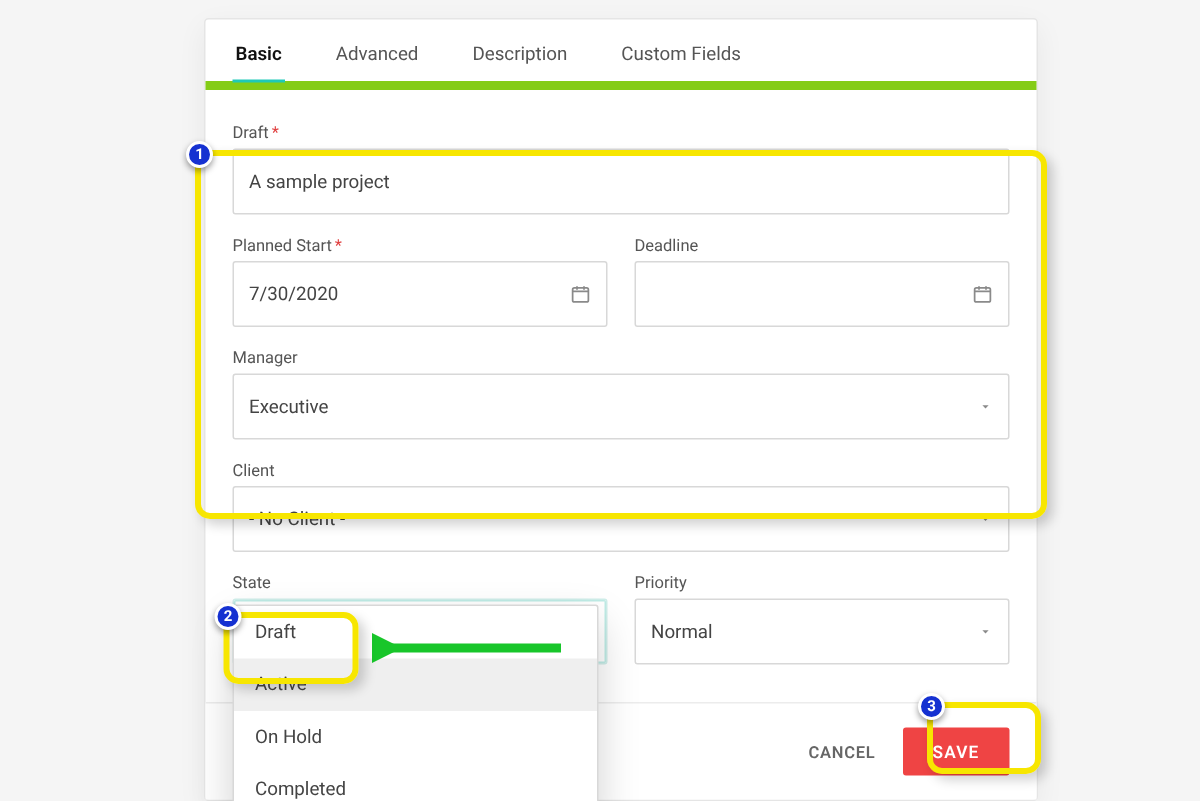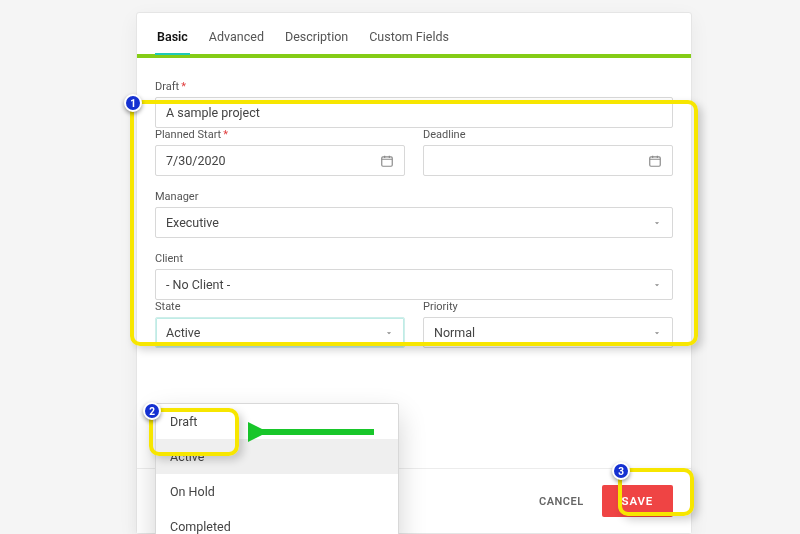--- a/index.html
+++ b/index.html
@@ -13,33 +13,33 @@
     border-radius: 3px;
     box-shadow: 0 6px 20px rgba(0,0,0,.06);
   }
   .hdr{
     display:flex; align-items:center; justify-content:space-between;
     padding: 14px 18px 10px 18px;
     border-bottom:1px solid #ececec;
   }
   .hdr h2{ font-size:15px; font-weight:500; color:#333; }
   .help-ic{ width:16px; height:16px; border:1.5px solid #888; border-radius:50%; font-size:10px; color:#888; display:flex; align-items:center; justify-content:center; cursor:pointer;}
-  .tabs{ display:flex; gap:17px; padding: 8px 18px 0 18px; border-bottom:4px solid #84cc16; font-size:12.5px; color:#555;}
+  .tabs{ display:flex; gap:32px; padding: 8px 18px 0 18px; border-bottom:6px solid #84cc16; font-size:12.5px; color:#555;}
   .tab{ padding:8px 2px 10px 2px; cursor:pointer; position:relative;}
   .tab.active{ color:#111; font-weight:600;}
   .tab.active::after{ content:""; position:absolute; left:0; right:0; bottom:-1px; height:2px; background:#1fc9b7;}
   .form{ padding: 12px 18px 0 18px; }
   .label{ font-size:11px; color:#555; margin-bottom:4px; }
   .req{ color:#e04040; margin-left:2px;}
-  .row{ display:flex; gap:18px; }
+  .row{ display:flex; gap:18px; margin-top:14px;}
   .col{ flex:1; }
   .full{ margin-top:10px;}
   .input, .select{
     width:100%;
-    height:31px;
+    height:44px;
     border:1px solid #d8d8d8;
     border-radius:2px;
     background:#fff;
     font-size:12.5px; color:#444;
     padding:0 10px;
     display:flex; align-items:center; justify-content:space-between;
     position:relative;
   }
   .select{ cursor:pointer;}
   .input.date .cal-ic, .select .caret{ color:#8a8a8a; }

